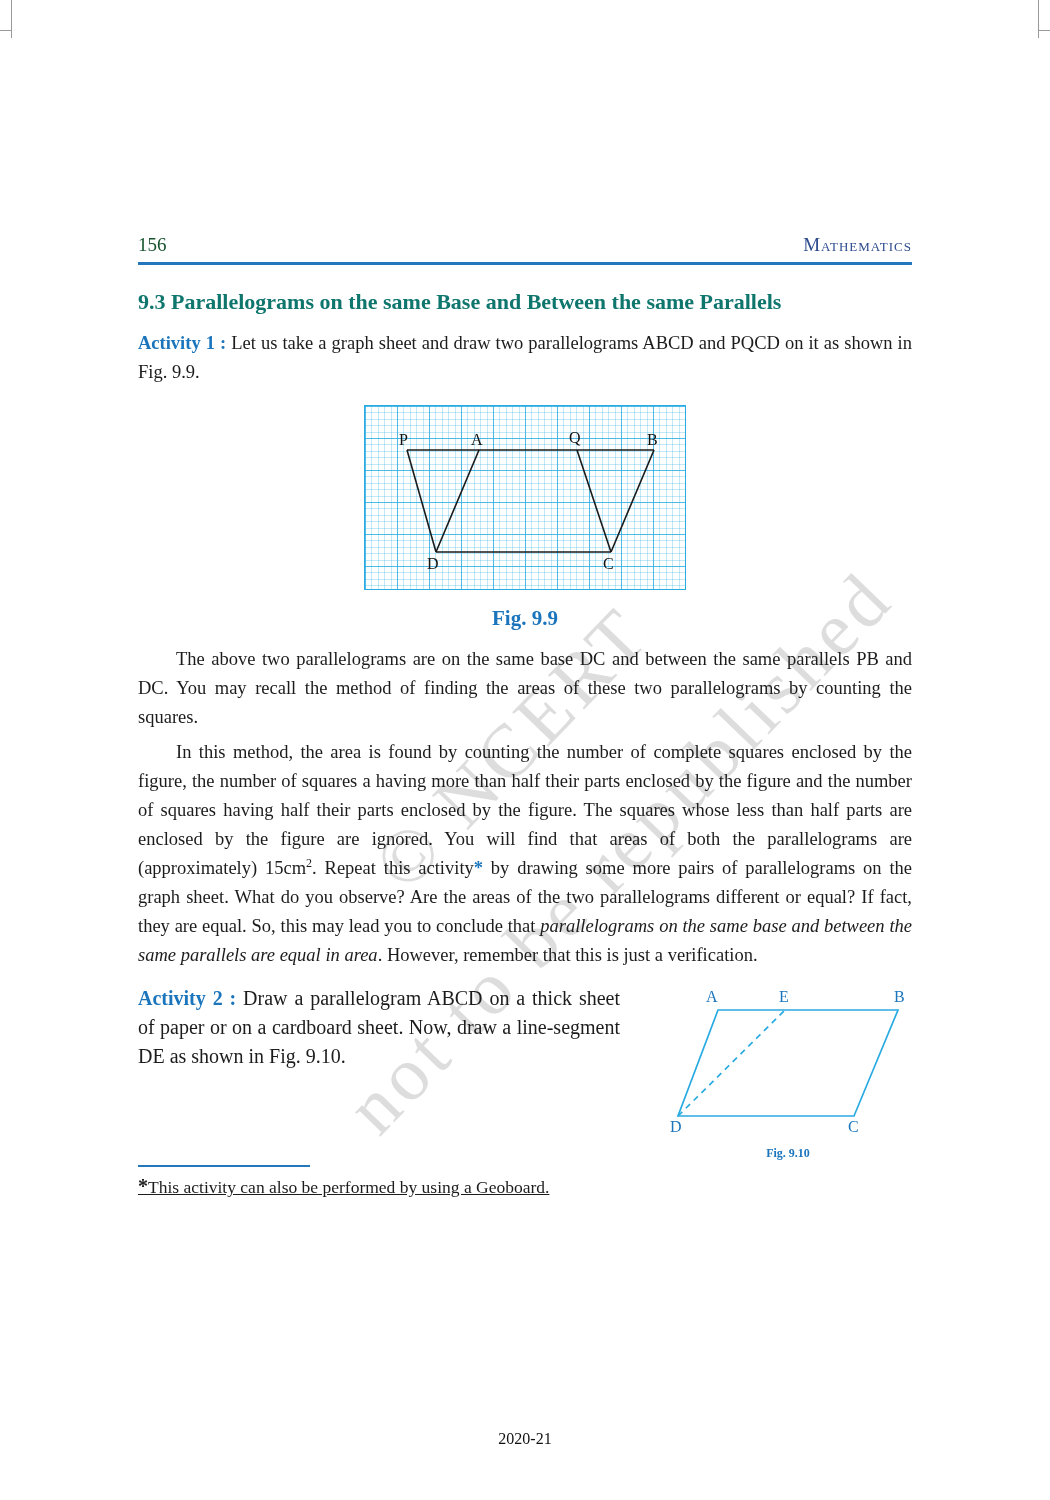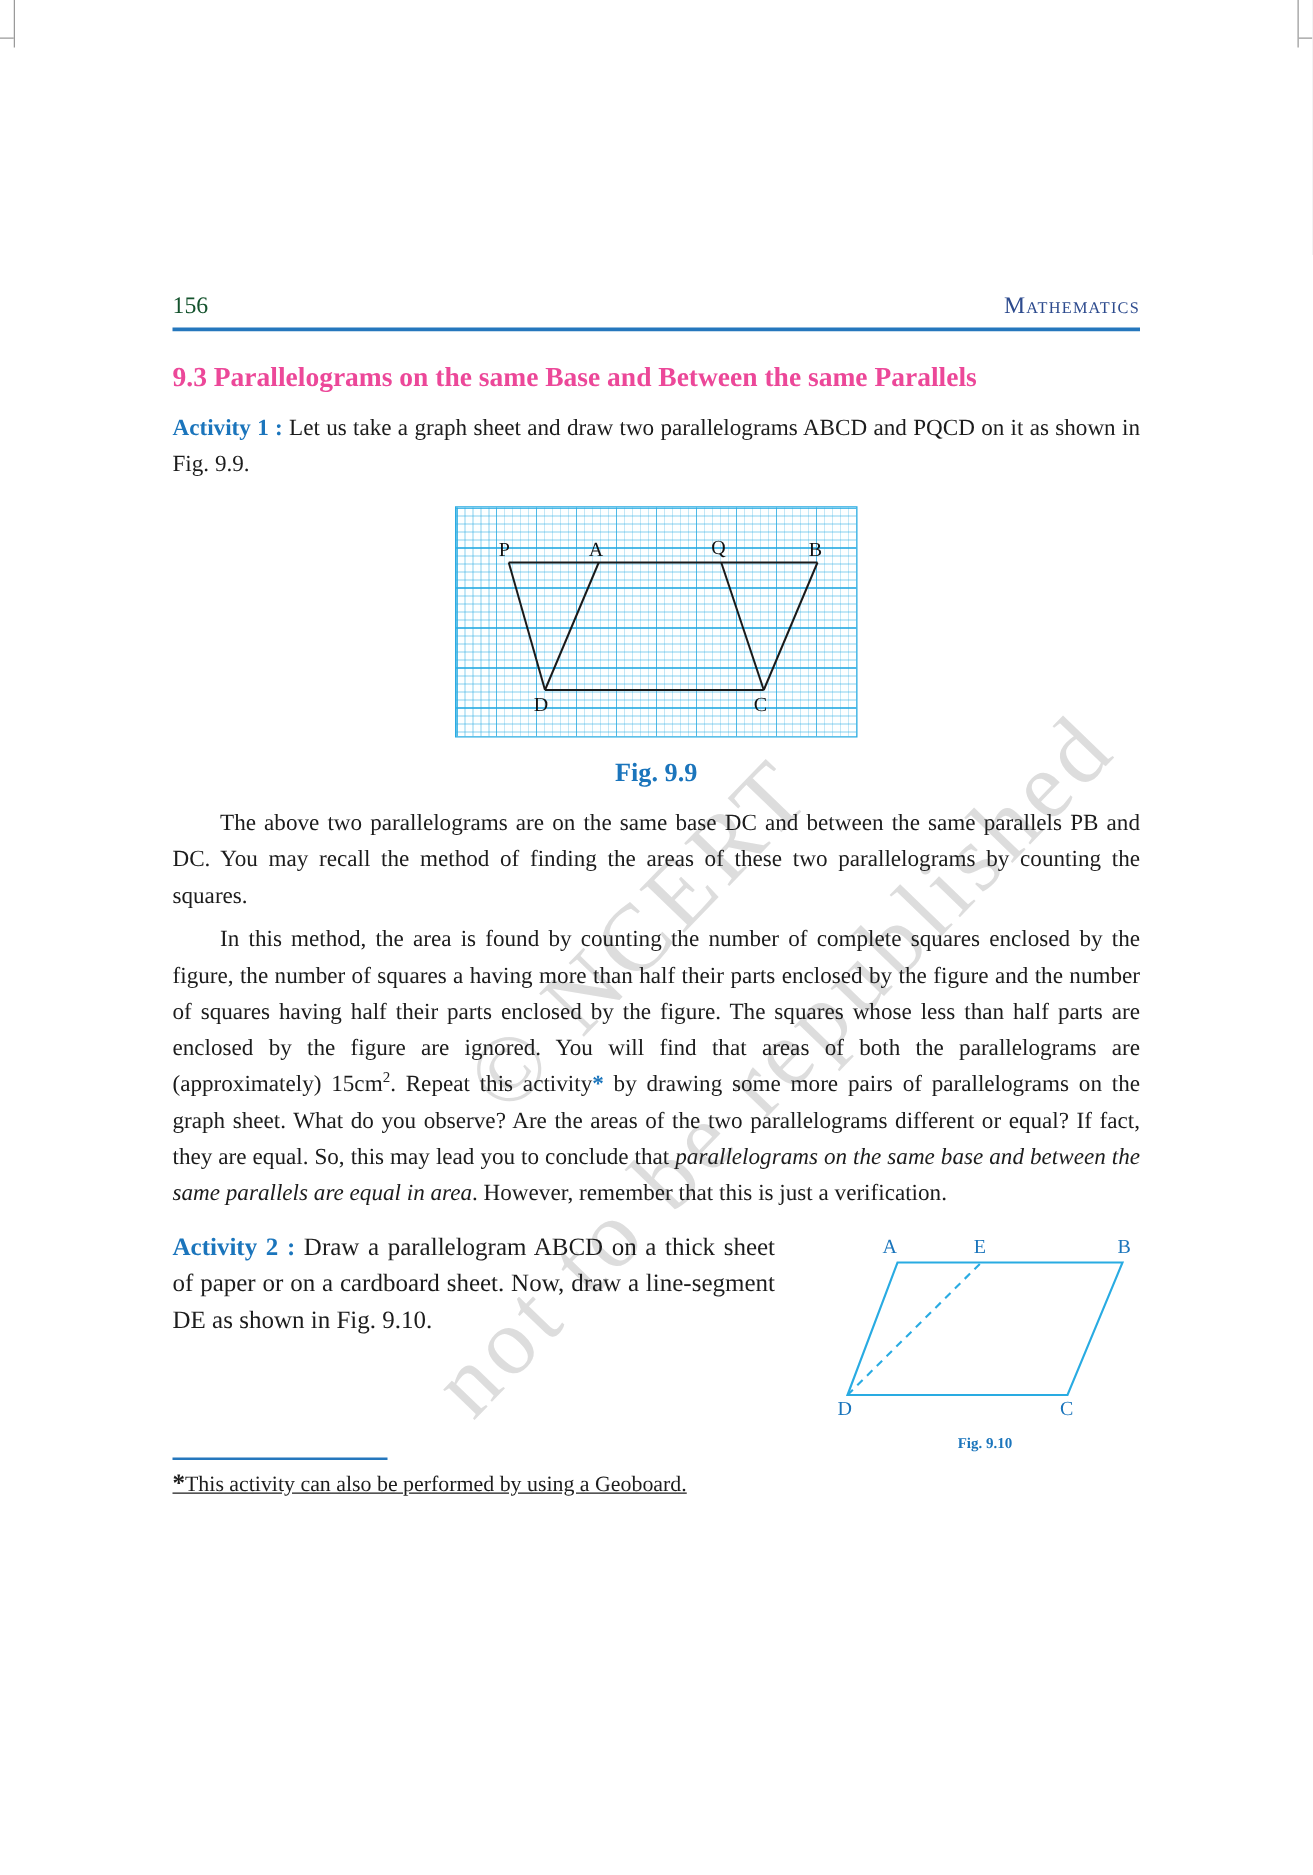--- a/index.html
+++ b/index.html
@@ -58,21 +58,21 @@
   .header-rule {
     margin-top: 6px;
     height: 3px;
     background: #2577bd;
   }
 
   h2.section-heading {
     margin: 24px 0 0 0;
     font-size: 22px;
     font-weight: bold;
-    color: #ec4899;
+    color: #0f766e;
   }
 
   p.body-para {
     margin: 14px 0 0 0;
     font-size: 18.5px;
     line-height: 29px;
     text-align: justify;
   }
   p.tight { margin-top: 6px; }
   .indent { text-indent: 38px; }
@@ -201,14 +201,15 @@
         </svg>
         <div class="fig10-caption">Fig. 9.10</div>
       </div>
     </div>
 
     <div class="footnote-rule"></div>
     <div class="footnote"><span class="fn-star">*</span><span>This activity can also be performed by using a Geoboard.</span></div>
 
   </div>
 
+  <div class="page-footer">2020-21</div>
 
 </div>
 
 </body></html>

